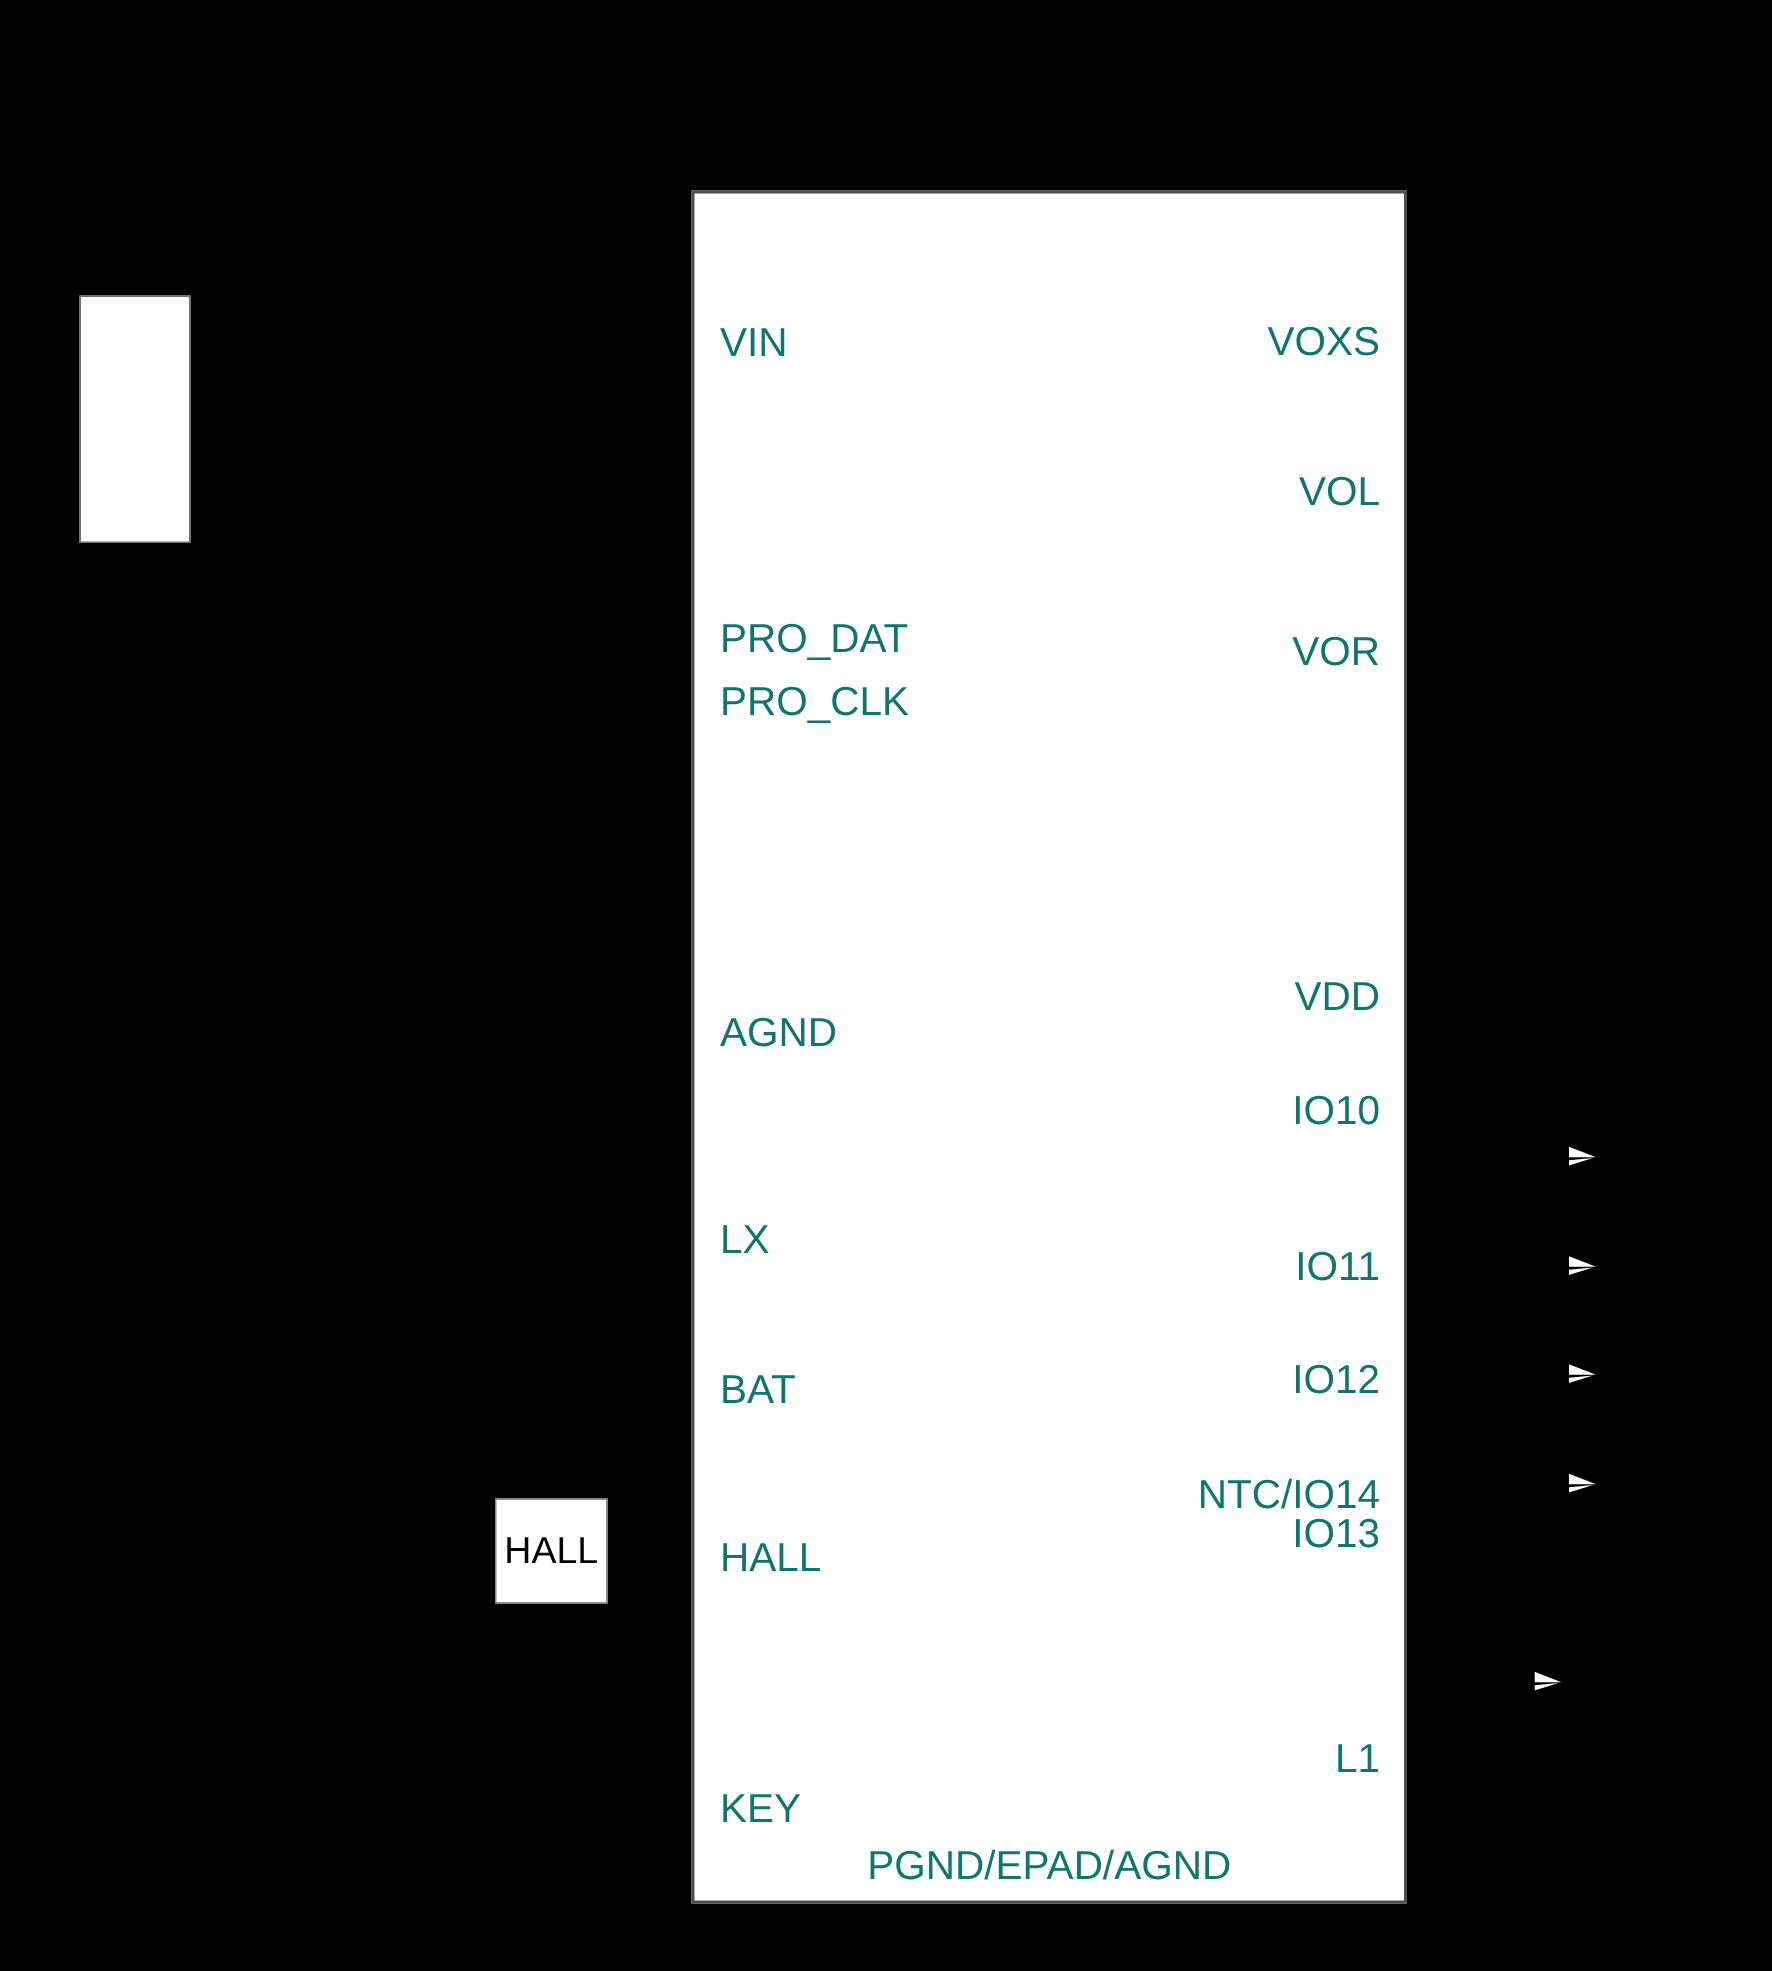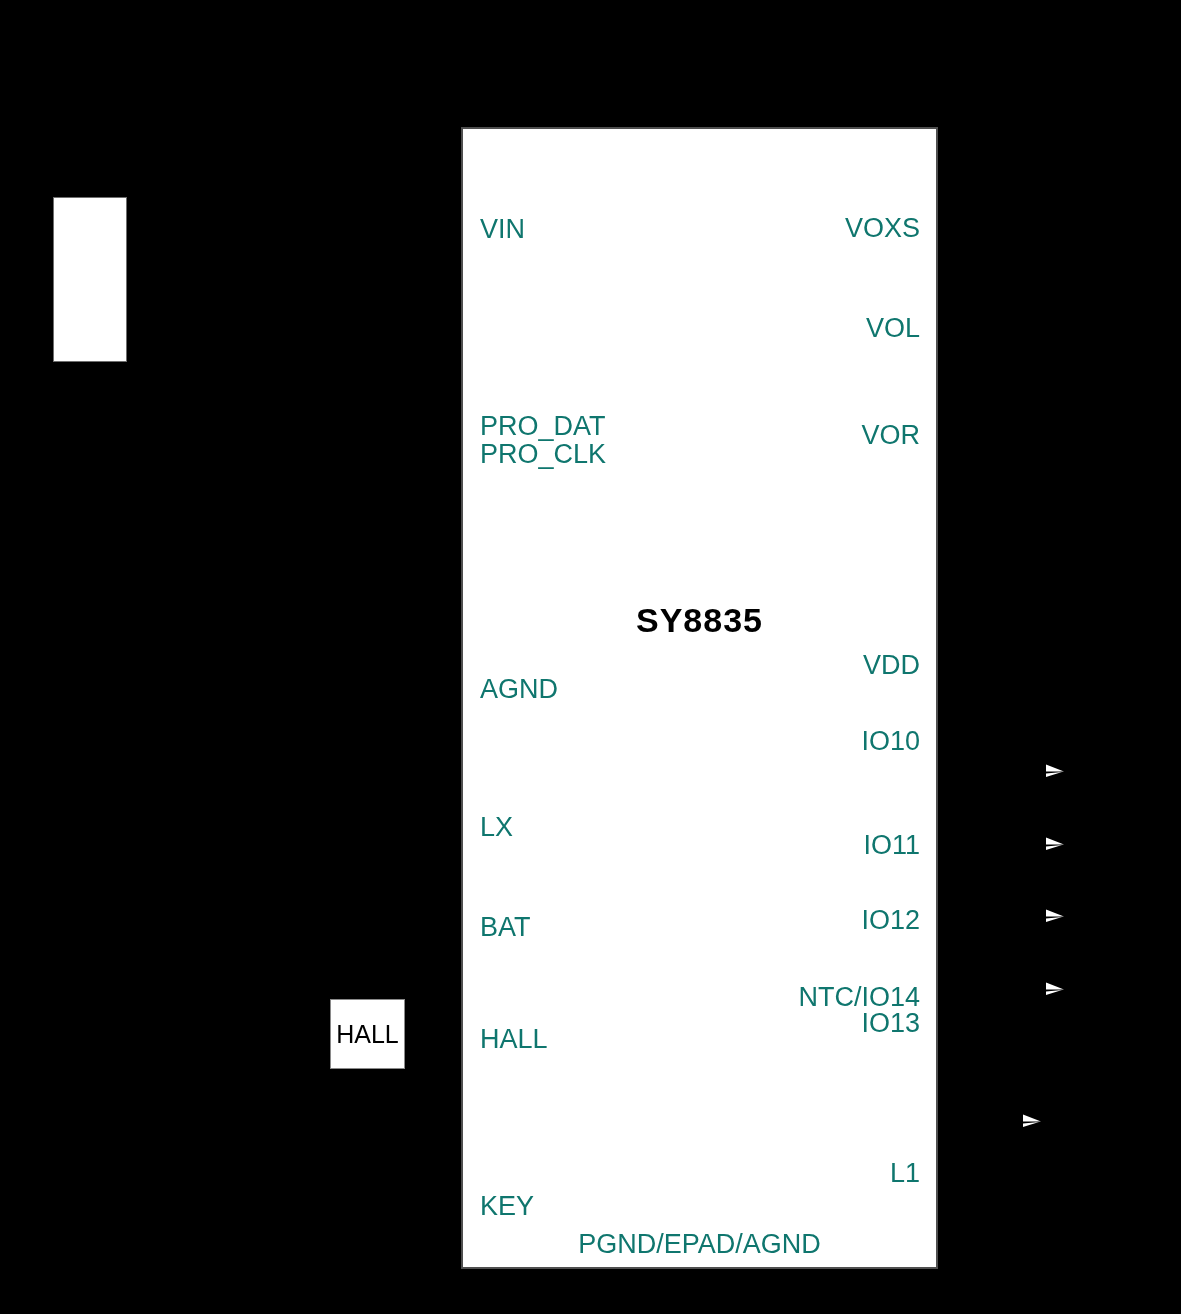--- a/index.html
+++ b/index.html
@@ -91,25 +91,24 @@
 
 <div class="canvas">
 
   <div class="blank-component"></div>
 
   <div class="hall-box">
     <span>HALL</span>
   </div>
 
   <div class="chip">
-    <div class="chip-title">SY8835</div>
 
     <span class="pin left" style="top:100px">VIN</span>
     <span class="pin left" style="top:297px">PRO_DAT</span>
-    <span class="pin left" style="top:325px">PRO_CLK</span>
+    <span class="pin left" style="top:339px">PRO_CLK</span>
     <span class="pin left" style="top:560px">AGND</span>
     <span class="pin left" style="top:698px">LX</span>
     <span class="pin left" style="top:798px">BAT</span>
     <span class="pin left" style="top:910px">HALL</span>
     <span class="pin left" style="top:1077px">KEY</span>
 
     <span class="pin right" style="top:99px">VOXS</span>
     <span class="pin right" style="top:199px">VOL</span>
     <span class="pin right" style="top:306px">VOR</span>
     <span class="pin right" style="top:536px">VDD</span>

